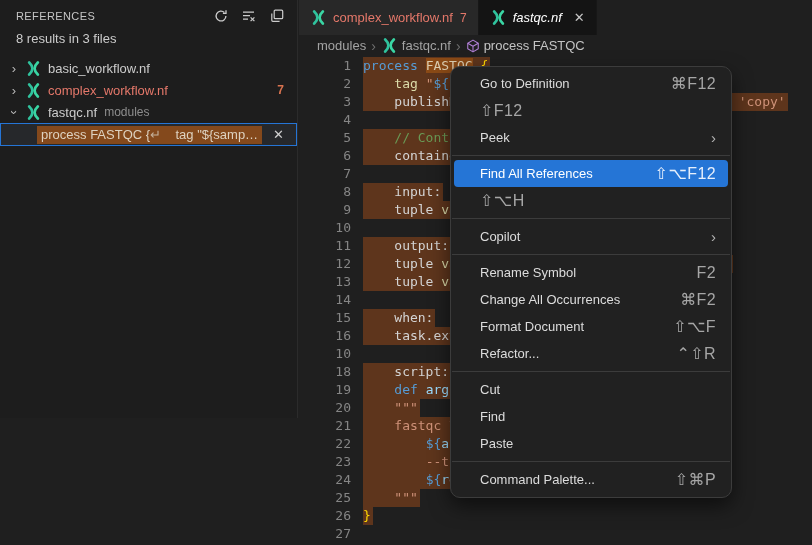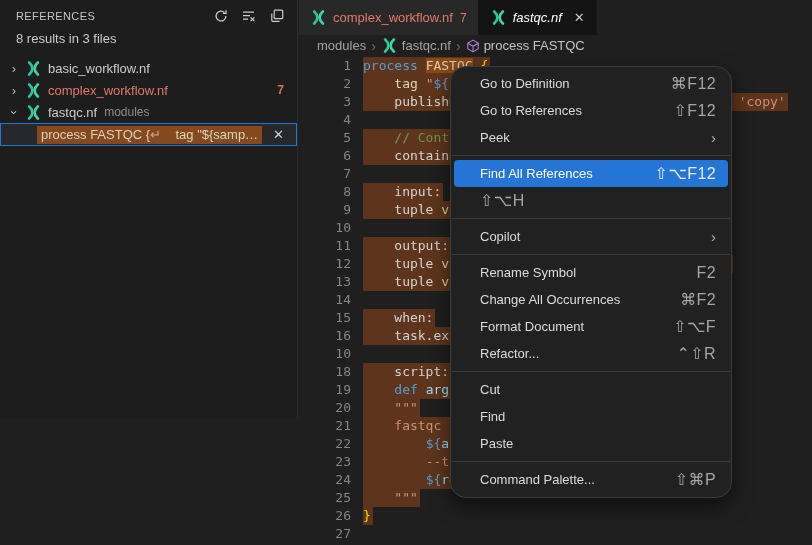--- a/index.html
+++ b/index.html
@@ -54,21 +54,21 @@
   .code-line { height:18px; line-height:18px; white-space:pre;
                font-family:"DejaVu Sans Mono", monospace; font-size:13px; color:#d4d4d4; }
   .linehl { background:#5e351c; display:inline-block; height:18px; padding-right:2px; }
   .tk-kw{color:#569cd6} .tk-fn{color:#dcdcaa} .tk-pl{color:#d4d4d4}
   .tk-str{color:#ce9178} .tk-var{color:#9cdcfe} .tk-int{color:#569cd6}
   .tk-cm{color:#6a9955} .tk-br{color:#ffd700}
   .tk-word{background:#8a4a16; color:#dbcdb0;}
 
   
   #menu { position:absolute; left:450px; top:66px; width:282px; background:#212121;
-          border:1px solid #3c3c3c; border-radius:16px; box-shadow:0 8px 20px rgba(0,0,0,.55);
+          border:1px solid #3c3c3c; border-radius:10px; box-shadow:0 8px 20px rgba(0,0,0,.55);
           padding:3px 0 4px 0; z-index:20; }
   .menu-item { height:27px; margin:0 3px; padding:0 12px 0 26px; display:flex; align-items:center;
                border-radius:4px; font-size:13px; color:#dcdcdc; }
   .menu-item .mlabel { flex:1; }
   .mshortcut { color:#a6a6a6; font-size:16px; letter-spacing:.4px; }
   .msub { color:#b4b4b4; font-size:15px; line-height:15px; }
   .menu-item.selected { background:#2575d6; color:#ffffff;justify-content:flex-end; }
   .menu-item.selected .mshortcut { color:#e6effc; }
   .menu-sep { height:1px; background:#3c3c3c; margin:4px 1px; }
 </style>
@@ -251,21 +251,20 @@
         </div>
     </div>
   </div>
 
   <div id="menu">
       <div class="menu-item">
         <span class="mlabel">Go to Definition</span>
         <span class="mshortcut">⌘F12</span>
       </div>
       <div class="menu-item">
-        <span class="mlabel">Go to References</span>
         <span class="mshortcut">⇧F12</span>
       </div>
       <div class="menu-item">
         <span class="mlabel">Peek</span>
         <span class="msub">›</span>
       </div>
       <div class="menu-sep"></div>
       <div class="menu-item selected">
         <span class="mlabel">Find All References</span>
         <span class="mshortcut">⇧⌥F12</span>

